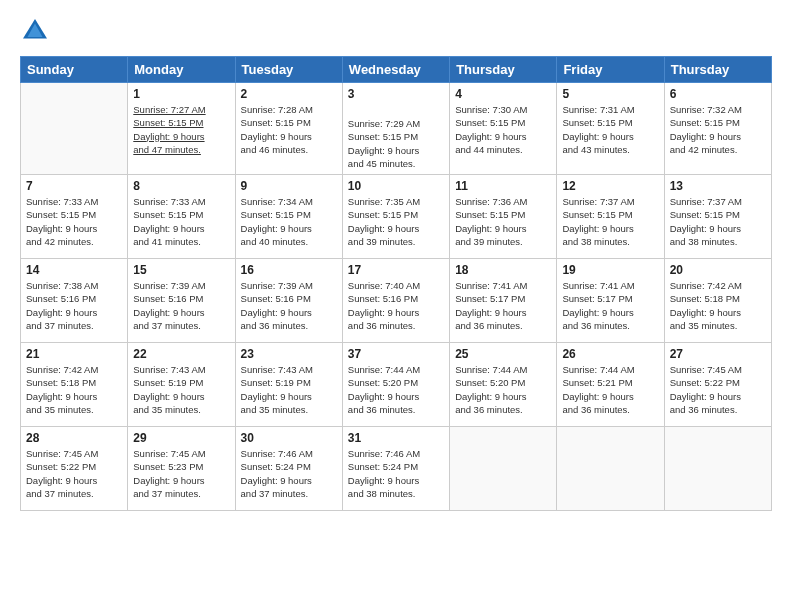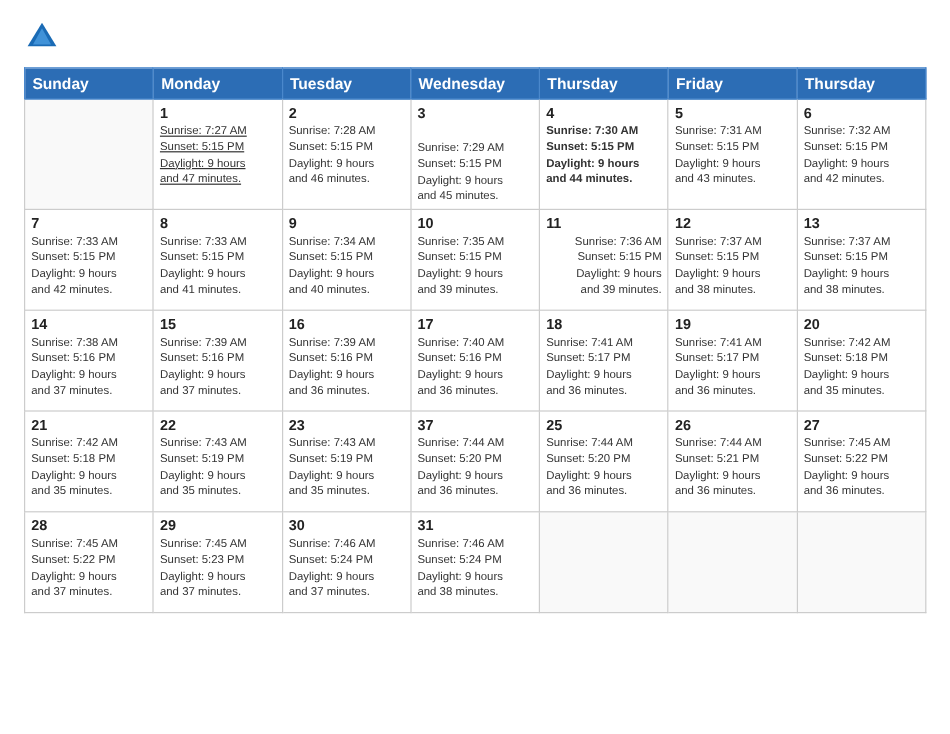--- a/index.html
+++ b/index.html
@@ -152,21 +152,21 @@
           </td>
           <td>
             <span class="day-number">3</span>
             <div class="day-info" style="white-space: pre-line; margin-top: 16px;">Sunrise: 7:29 AM
 Sunset: 5:15 PM
 Daylight: 9 hours
 and 45 minutes.</div>
           </td>
           <td>
             <span class="day-number">4</span>
-            <div class="day-info" style="white-space: pre-line; font-weight: bold;">Sunrise: 7:30 AM
+            <div class="day-info" style="white-space: pre-line;">Sunrise: 7:30 AM
 Sunset: 5:15 PM
 Daylight: 9 hours
 and 44 minutes.</div>
           </td>
           <td>
             <span class="day-number">5</span>
             <div class="day-info" style="white-space: pre-line;">Sunrise: 7:31 AM
 Sunset: 5:15 PM
 Daylight: 9 hours
 and 43 minutes.</div>
@@ -203,21 +203,21 @@
           </td>
           <td>
             <span class="day-number">10</span>
             <div class="day-info" style="white-space: pre-line;">Sunrise: 7:35 AM
 Sunset: 5:15 PM
 Daylight: 9 hours
 and 39 minutes.</div>
           </td>
           <td>
             <span class="day-number">11</span>
-            <div class="day-info" style="white-space: pre-line; text-align: right;">Sunrise: 7:36 AM
+            <div class="day-info" style="white-space: pre-line;">Sunrise: 7:36 AM
 Sunset: 5:15 PM
 Daylight: 9 hours
 and 39 minutes.</div>
           </td>
           <td>
             <span class="day-number">12</span>
             <div class="day-info" style="white-space: pre-line;">Sunrise: 7:37 AM
 Sunset: 5:15 PM
 Daylight: 9 hours
 and 38 minutes.</div>

